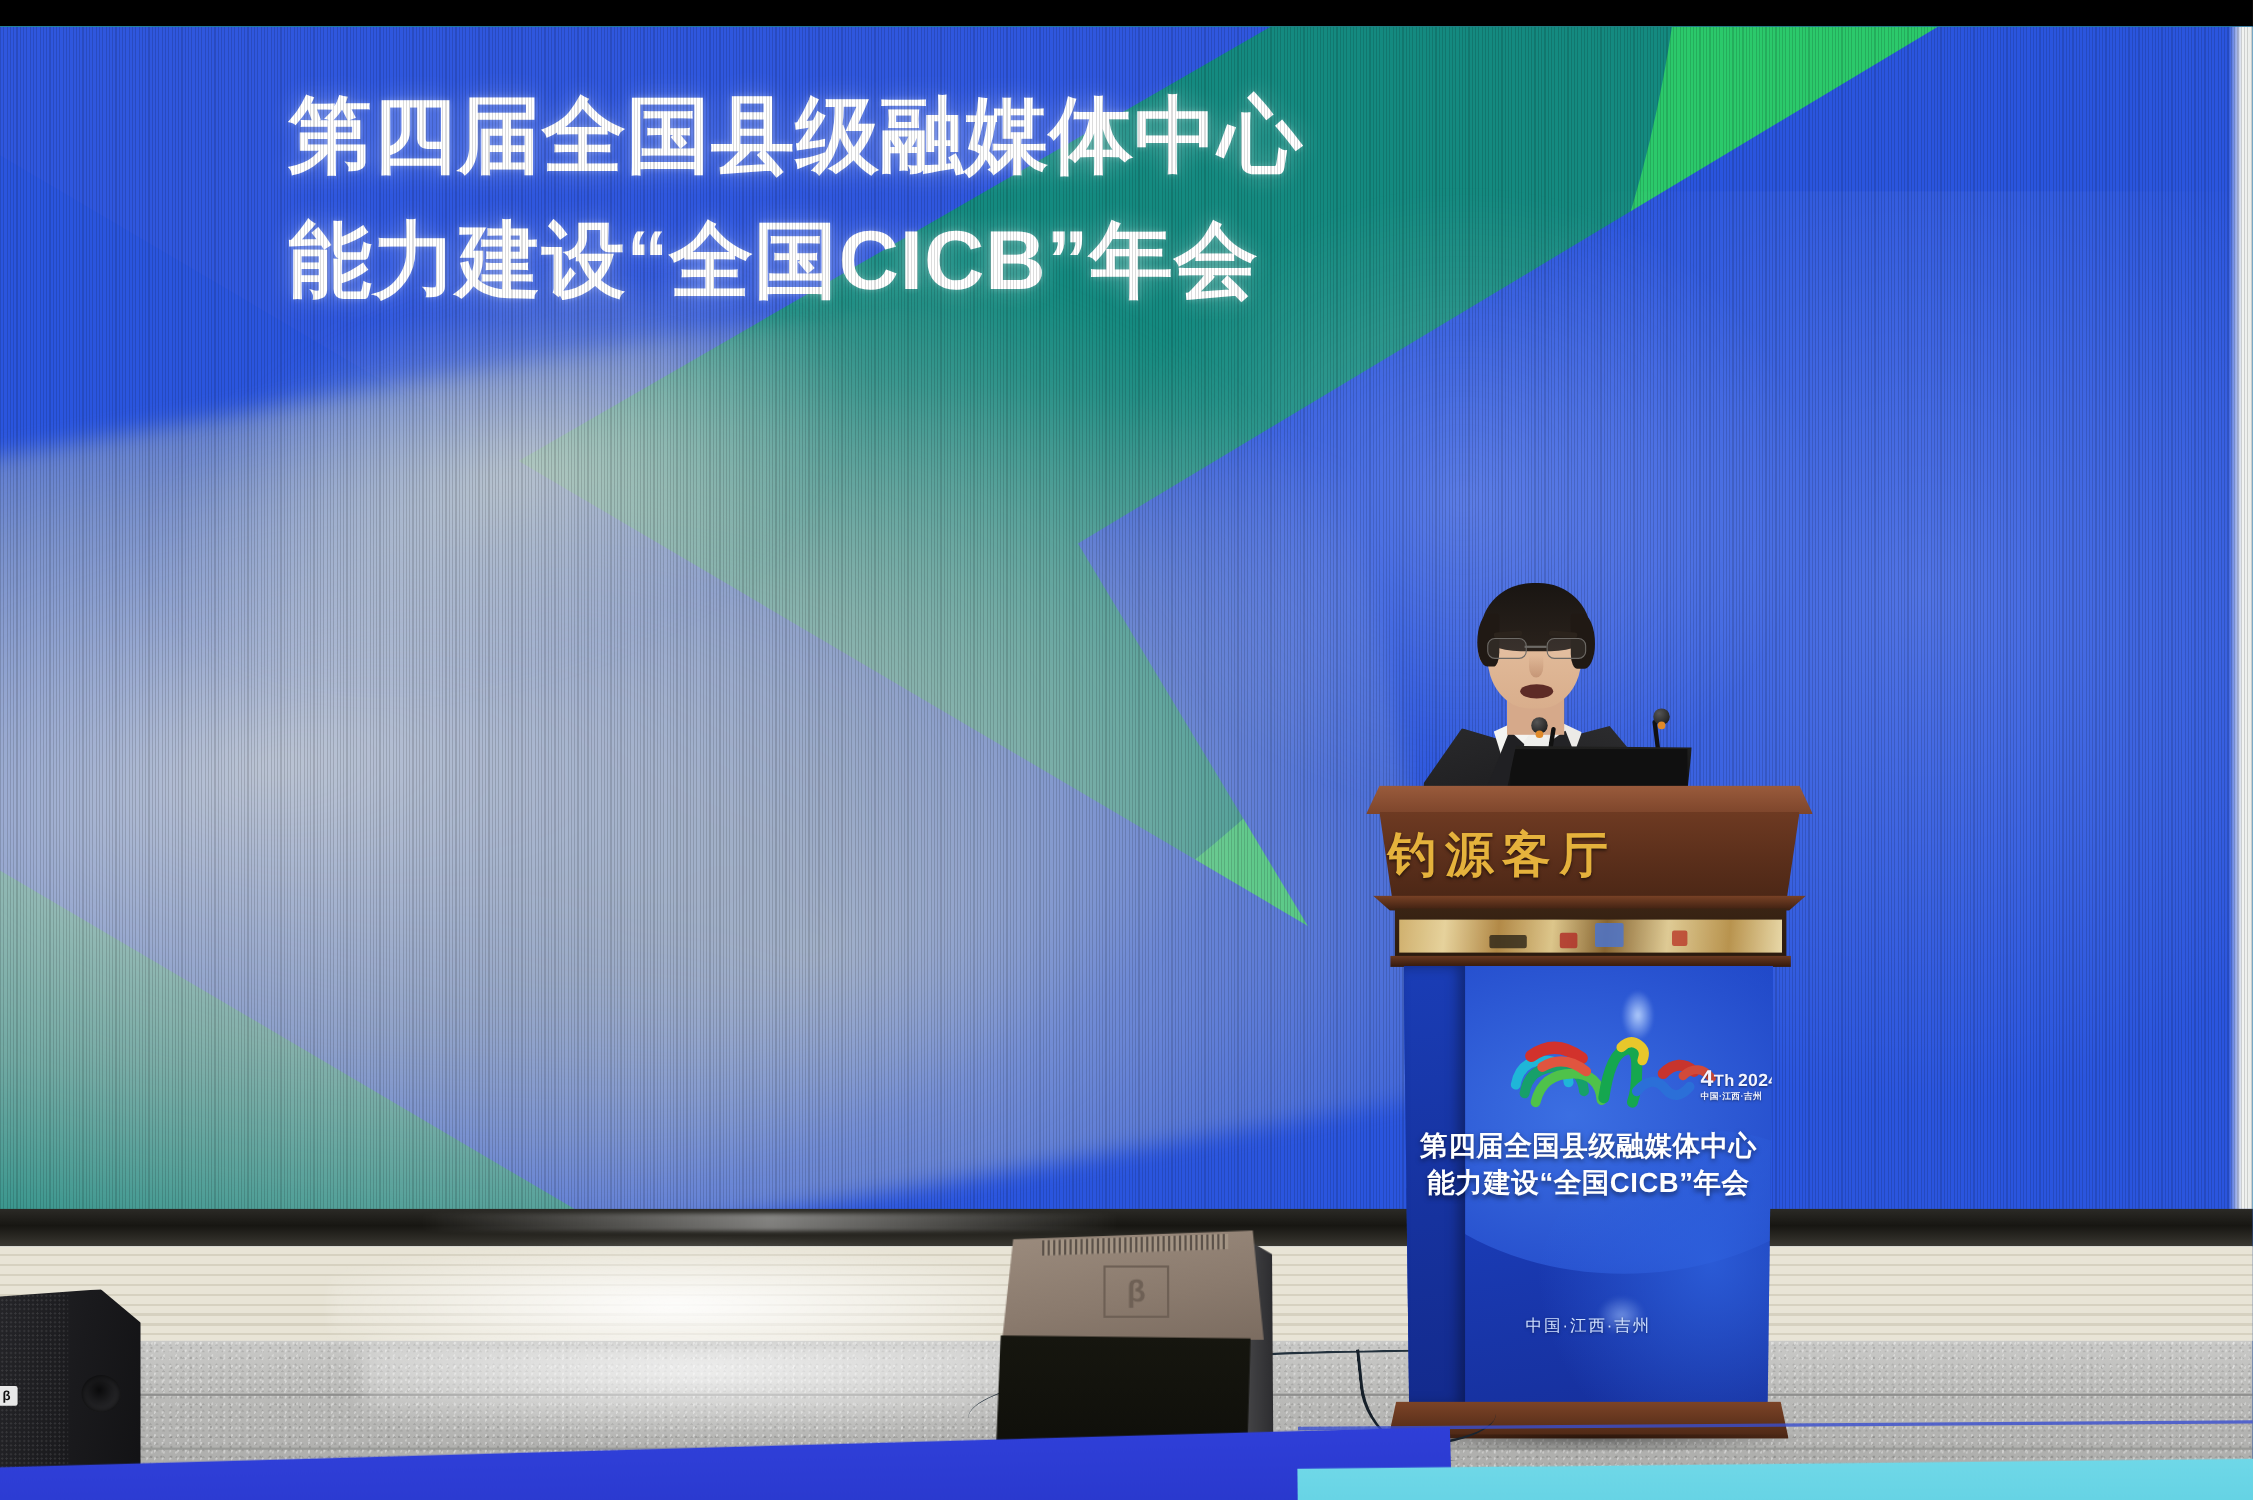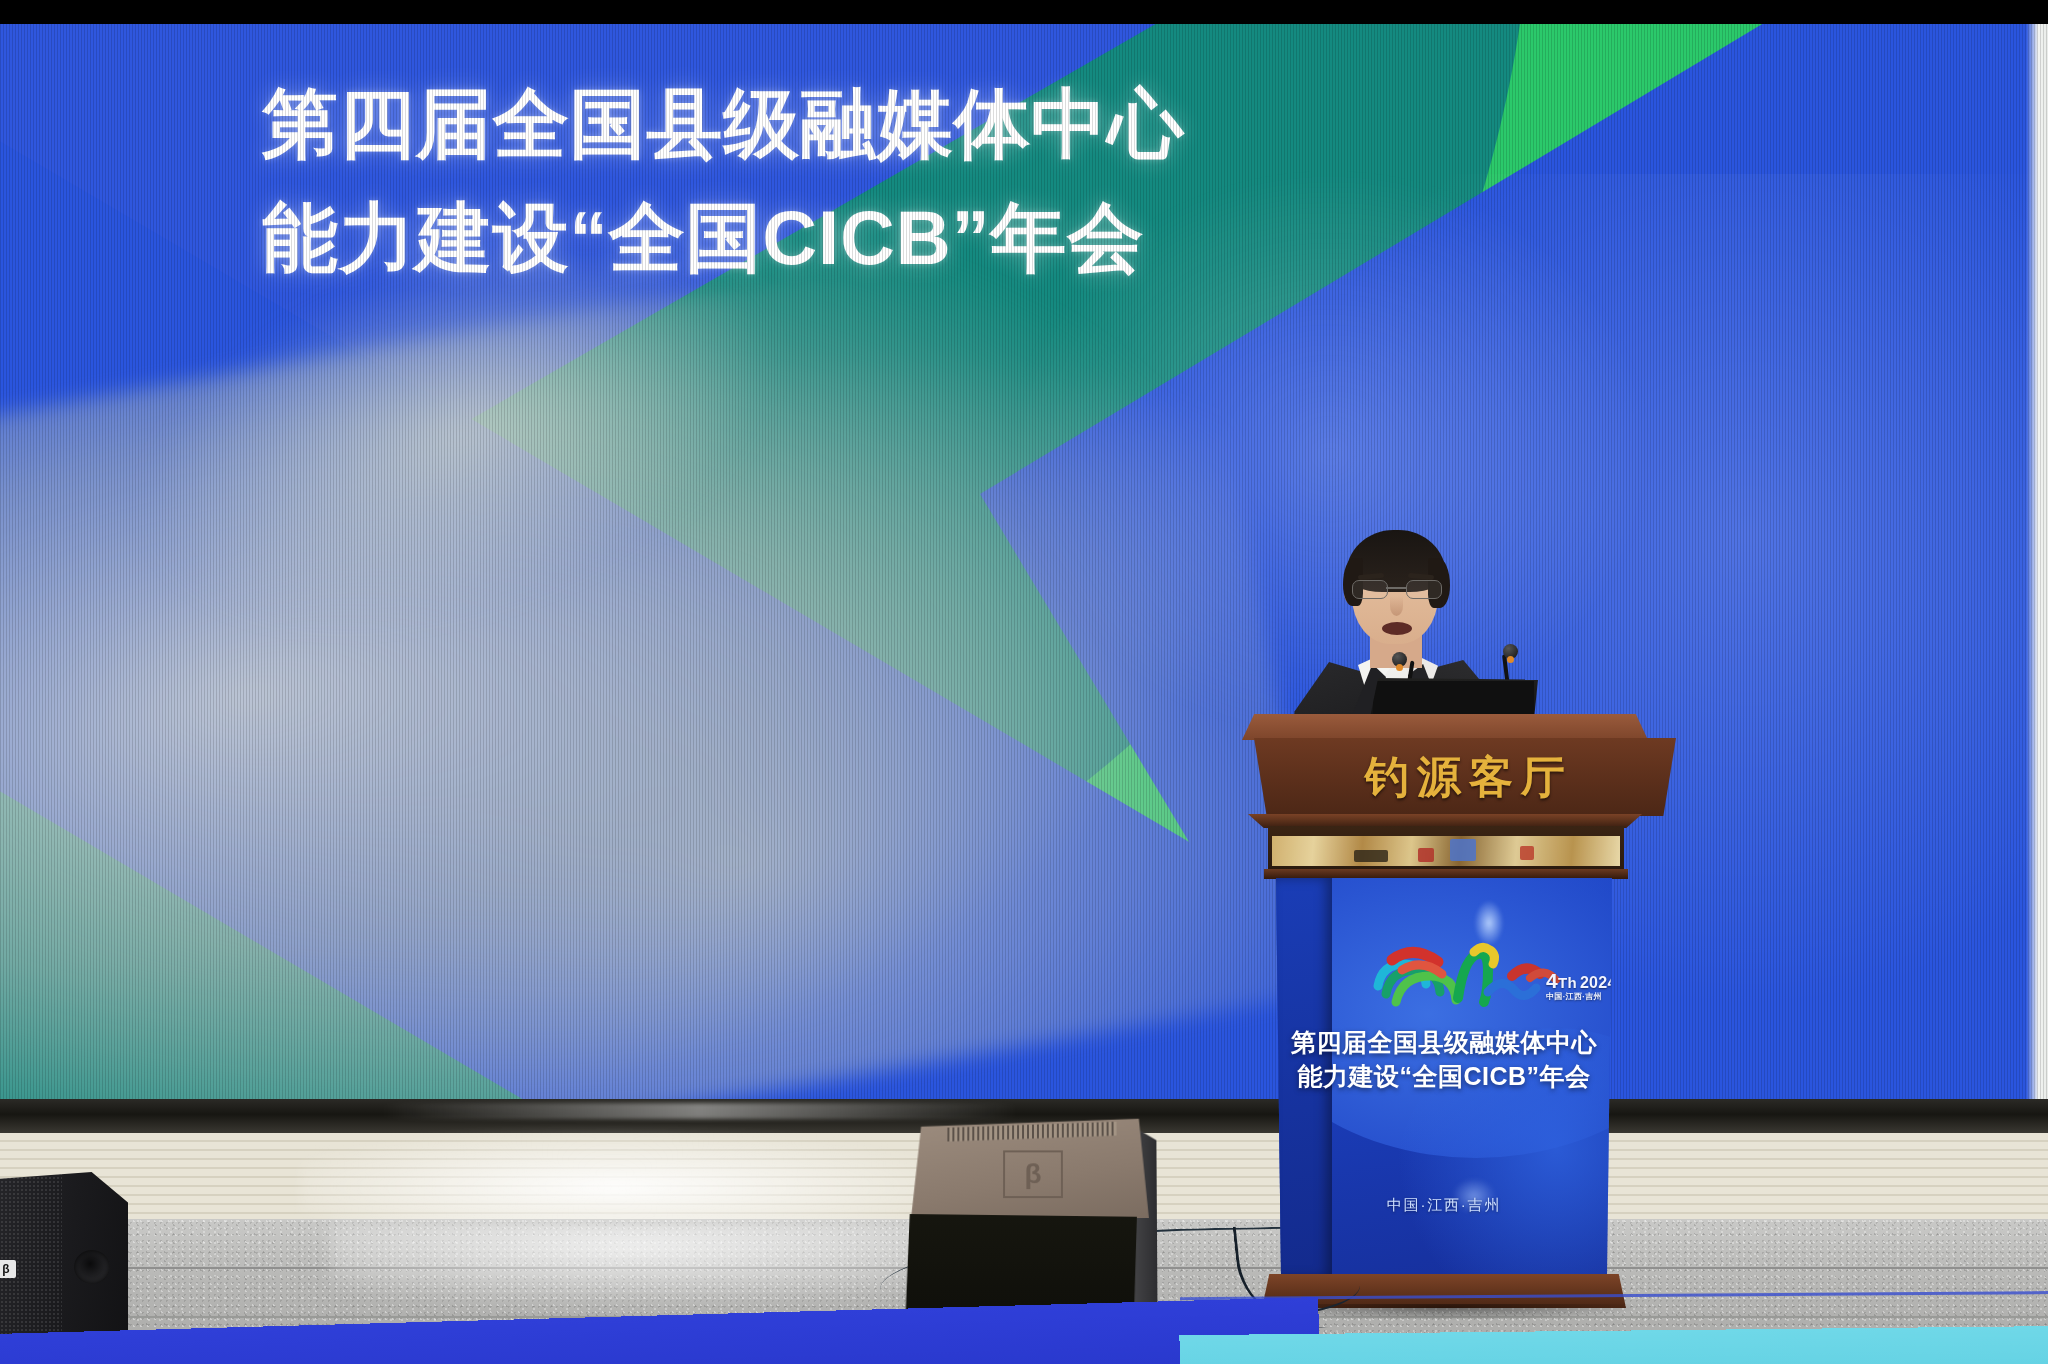--- a/index.html
+++ b/index.html
@@ -256,24 +256,24 @@
   }
 
   
   .podium{position:absolute;left:1240px;top:690px;width:430px;height:610px;}
   .podium-top{
     position:absolute;left:2px;top:0;width:406px;height:26px;
     background:linear-gradient(180deg,#9a5b3c,#7d452b);
     clip-path:polygon(3% 0,97% 0,100% 100%,0 100%);
   }
   .podium-face{
-    position:absolute;left:14px;top:24px;width:422px;height:78px;
+    position:absolute;left:14px;top:24px;width:382px;height:78px;
     background:linear-gradient(180deg,#6e3a22 0%,#5b2f1b 55%,#4c2716 100%);
     clip-path:polygon(0 0,100% 0,97% 100%,3% 100%);
-    display:flex;align-items:center;justify-content:center;
+    display:flex;align-items:center;
   }
   .podium-plaque{
     color:#e5b23c;
     font-size:44px;font-weight:700;letter-spacing:.18em;
     text-shadow:0 2px 3px rgba(0,0,0,.55);
     padding-left:.18em;
   }
   .podium-lip{
     position:absolute;left:8px;top:100px;width:394px;height:14px;
     background:linear-gradient(180deg,#norm,#3a1e10);

